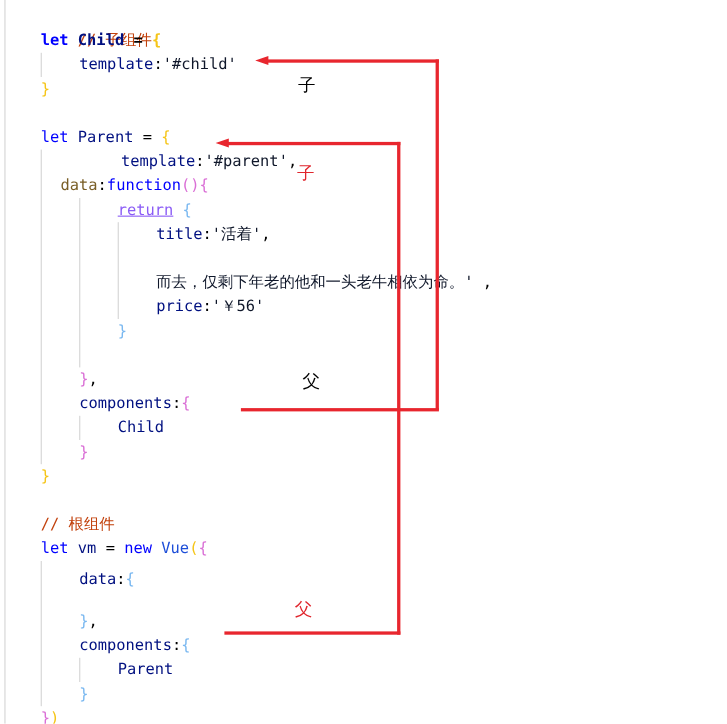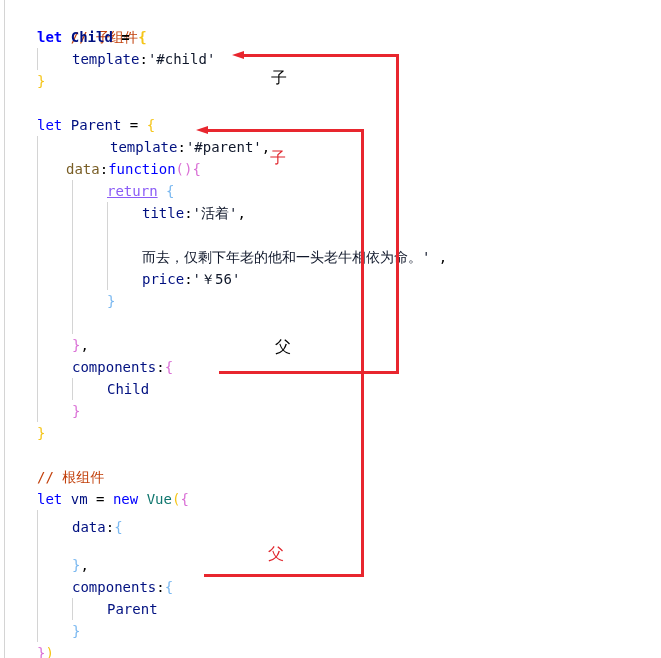--- a/index.html
+++ b/index.html
@@ -14,21 +14,21 @@
   .kw { color: #0000ff; }
   .kw2 { color: #8b5cf6; text-decoration: underline; }
   .id { color: #001080; }
   .fn { color: #795e26; }
   .str { color: #0f172a; }
   .cm { color: #c2410c; }
   .pun { color: #000000; }
   .b1 { color: #f5c518; }
   .b2 { color: #da70d6; }
   .b3 { color: #7ab8f0; }
-  .cls { color: #0f766e; }
+  .cls { color: #1d4ed8; }
   .ann { position: absolute; font-family: "DejaVu Sans", sans-serif; font-size: 16px; }
   .ann.black { color: #000000; }
   .ann.red { color: #e0262d; }
   .rl { position: absolute; background: #e8262e; }
   .arrowhead { position: absolute; width: 0; height: 0; border-top: 4px solid transparent; border-bottom: 4px solid transparent; border-right: 12px solid #e8262e; }
 </style>
 </head>
 <body>
 
 <div class="editor">
@@ -48,21 +48,21 @@
   <div class="line" style="top:26px;font-weight:bold;"><span class="kw">let</span> <span class="id">Child</span> <span class="pun">=</span> <span class="b1">{</span></div>
 
   <div class="line" style="top:48px;left:72px;"><span class="id">template</span><span class="pun">:</span><span class="str">'#child'</span></div>
 
   <div class="line" style="top:70px;"><span class="b1">}</span></div>
 
   <div class="line" style="top:114px;"><span class="kw">let</span> <span class="id">Parent</span> <span class="pun">=</span> <span class="b1">{</span></div>
 
   <div class="line" style="top:136px;left:84px;margin-left:26px;"><span class="id">template</span><span class="pun">:</span><span class="str">'#parent'</span><span class="pun">,</span></div>
 
-  <div class="line" style="top:158px;left:66px;text-align:right;"><span class="fn">data</span><span class="pun">:</span><span class="kw">function</span><span class="b2">()</span><span class="b2">{</span></div>
+  <div class="line" style="top:158px;left:55px;text-align:right;"><span class="fn">data</span><span class="pun">:</span><span class="kw">function</span><span class="b2">()</span><span class="b2">{</span></div>
 
   <div class="line" style="top:180px;left:107px;"><span class="kw2">return</span> <span class="b3">{</span></div>
 
   <div class="line" style="top:202px;left:142px;"><span class="id">title</span><span class="pun">:</span><span class="str">'活着'</span><span class="pun">,</span></div>
 
 
   <div class="line" style="top:246px;left:142px;"><span class="str">而去，仅剩下年老的他和一头老牛相依为命。'</span><span class="pun"> ,</span></div>
 
   <div class="line" style="top:268px;left:142px;text-align:center;"><span class="id">price</span><span class="pun">:</span><span class="str">'￥56'</span></div>
 

